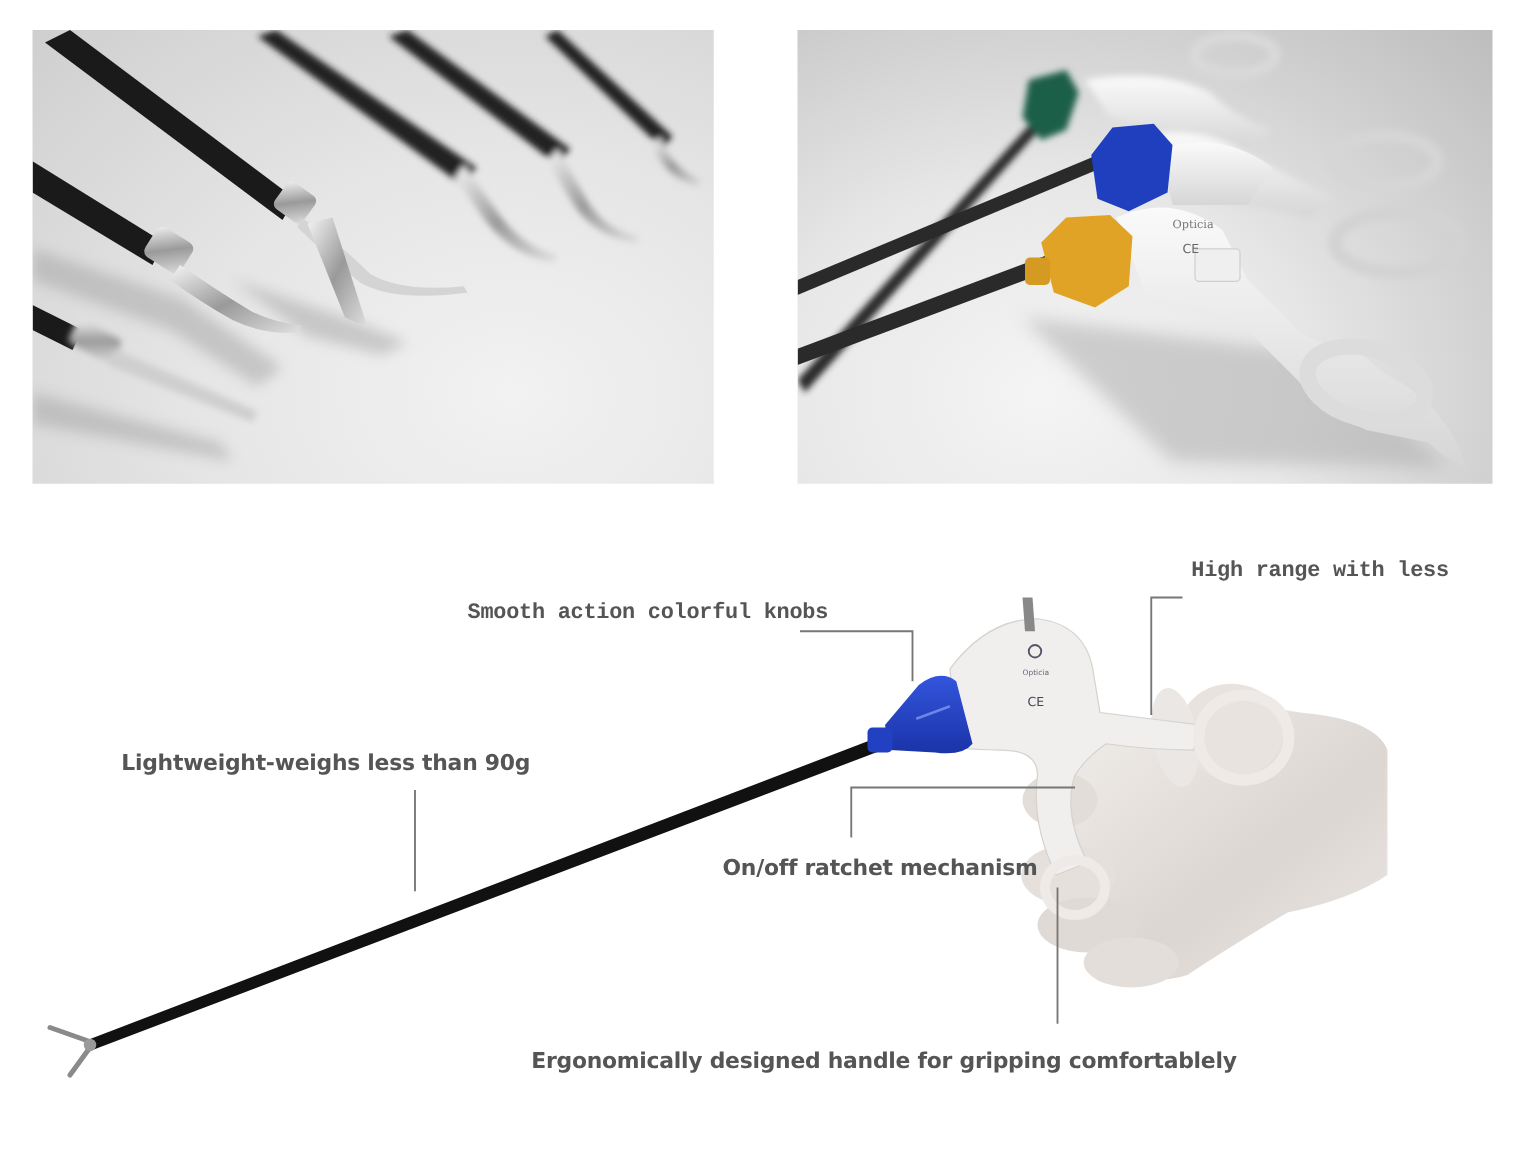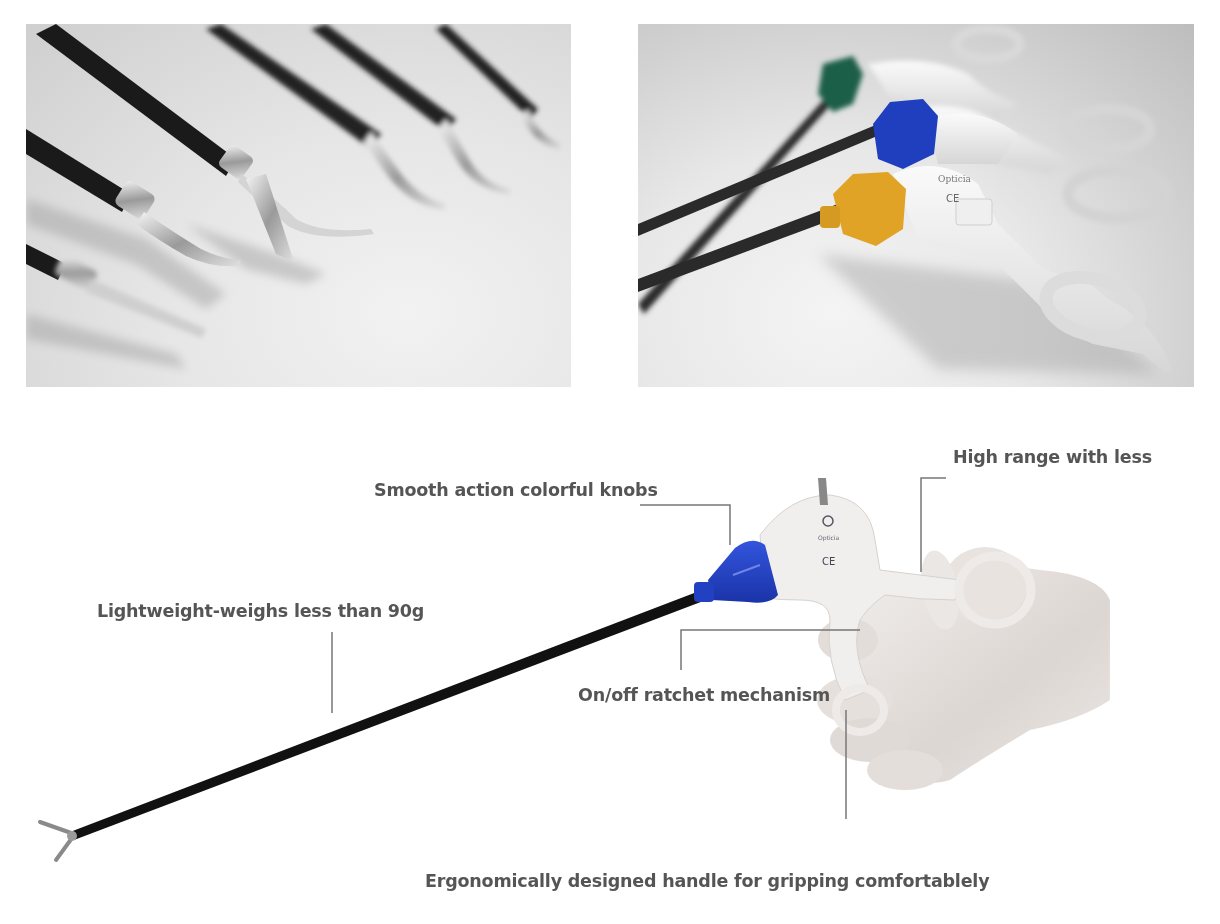--- a/index.html
+++ b/index.html
@@ -15,22 +15,22 @@
 
   .diagram { position: absolute; left: 0; top: 400px; width: 1220px; height: 524px; }
   .diagram svg.art { position: absolute; left: 0; top: 0; width: 1220px; height: 524px; }
 
   .label { position: absolute; color: #555555; font-weight: bold; font-size: 17.5px;
     line-height: 22px; white-space: nowrap; letter-spacing: -0.2px; }
   .lbl-knobs { left: 342px; top: 479px; margin-left: 32px; }
   .lbl-range { left: 953px; top: 446px; }
   .lbl-weight { left: 97px; top: 600px; text-align: center; }
   .lbl-ratchet { left: 578px; top: 684px; }
-  .lbl-handle { left: 425px; top: 870px; }
-  .label span { display: block; }
+  .lbl-handle { left: 425px; top: 838px; }
+  .label span { display: block; font-family: Liberation Mono, monospace; }
 </style>
 </head>
 <body>
 
 <div class="photo photo-left">
   <svg viewBox="0 0 545 363">
     <defs>
       <linearGradient id="metal" x1="0" y1="0" x2="1" y2="1">
         <stop offset="0" stop-color="#f5f5f5"></stop>
           <stop offset="0.5" stop-color="#9a9a9a"></stop>

